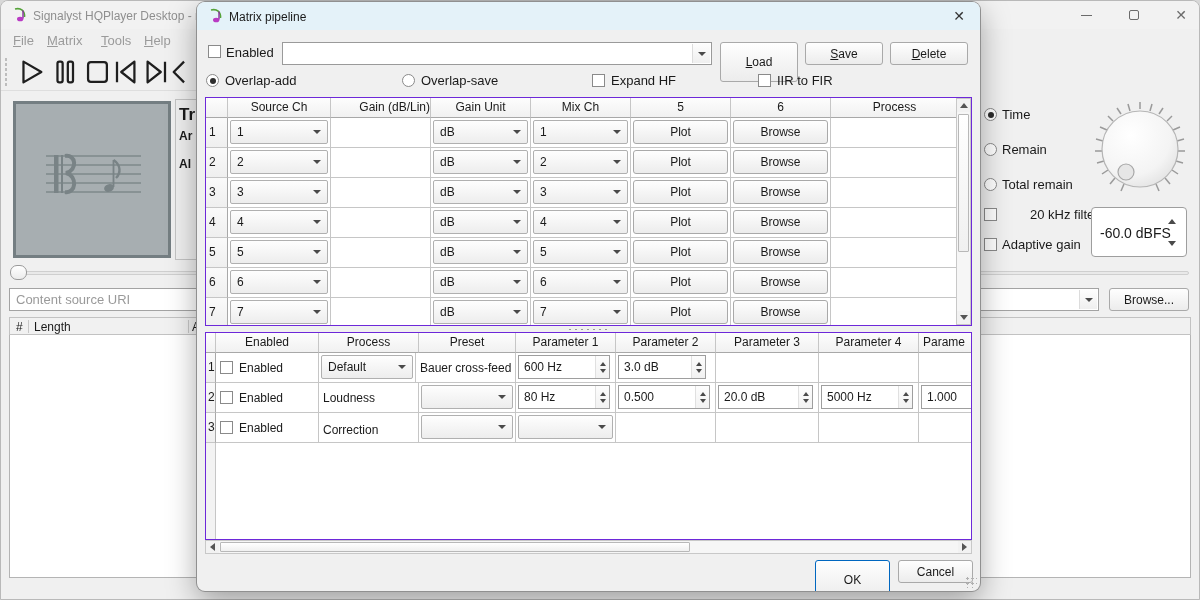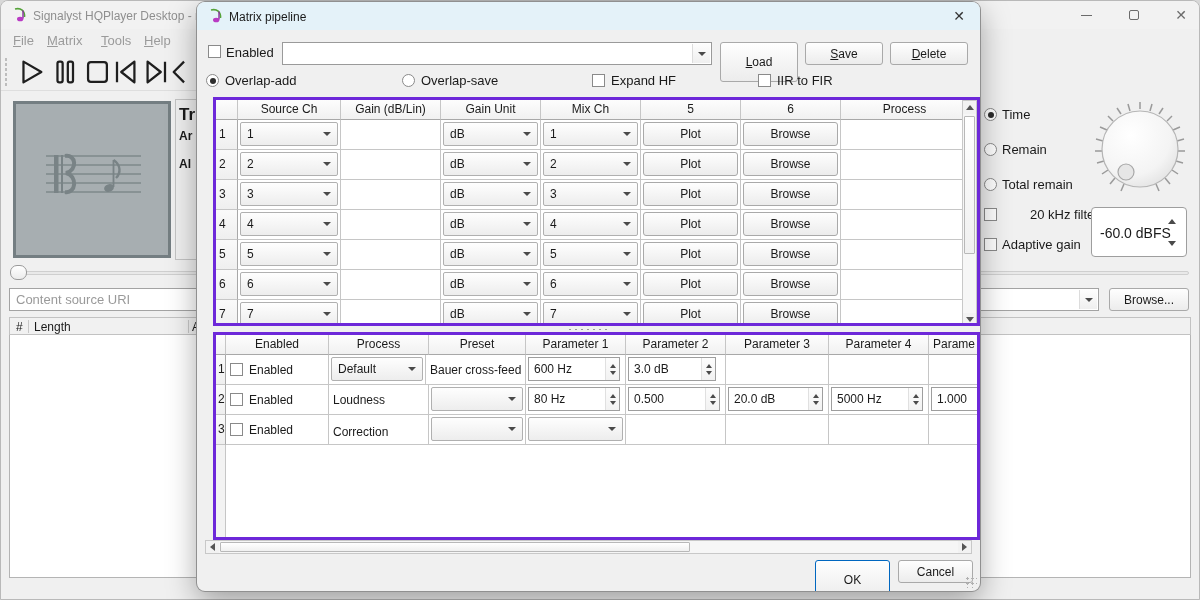--- a/index.html
+++ b/index.html
@@ -79,21 +79,21 @@
     box-shadow:0 0 0 1px #909090, 0 10px 30px rgba(0,0,0,.35); }
   .dlg-titlebar { position:absolute; left:0; top:0; width:100%; height:28px; background:#e4f2f9; }
   .dlg-title { position:absolute; left:32px; top:8px; font-size:12px; color:#1a1a1a; }
   .dlg-close { position:absolute; right:6px; top:4px; width:30px; height:20px;
     display:flex; align-items:center; justify-content:center; font-size:14px; color:#333; }
 
   .combo { background:#fff; border:1px solid #9a9a9a; position:absolute; }
   .combo .val { position:absolute; left:6px; top:3px; font-size:12px; white-space:nowrap; }
 
   
-  .tblwrap { position:absolute; background:#fff; border:3px solid #6d28d9; overflow:hidden;margin-left:8px; }
+  .tblwrap { position:absolute; background:#fff; border:1px solid #6d28d9; overflow:hidden; }
   .trow { display:flex; }
   .hcell { flex:none; height:20px; background:linear-gradient(#fdfdfd,#f1f1f1);
     border-right:1px solid #c6c6c6; border-bottom:1px solid #a8a8a8;
     font-size:12px; text-align:center; line-height:19px; overflow:hidden; white-space:nowrap; }
   .ncell { flex:none; height:30px; background:linear-gradient(#fafafa,#efefef);
     border-right:1px solid #a8a8a8; border-bottom:1px solid #c6c6c6;
     font-size:12px; line-height:29px; padding-left:3px; overflow:hidden; }
   .cell { flex:none; height:30px; background:#fff; border-right:1px solid #c6c6c6; border-bottom:1px solid #c6c6c6;
     position:relative; overflow:hidden; }
   .cellcombo { position:absolute; left:2px; top:2px; right:2px; bottom:3px;
@@ -326,21 +326,21 @@
   <span class="ctl-lbl" style="left:224px; top:71px;">Overlap-save</span>
   <div class="cb" style="left:395px; top:72px;"></div>
   <span class="ctl-lbl" style="left:414px; top:71px;">Expand HF</span>
   <div class="cb" style="left:561px; top:72px;"></div>
   <span class="ctl-lbl" style="left:580px; top:71px;">IIR to FIR</span>
 
   <div class="tblwrap" style="left:8px; top:95px; width:767px; height:229px;">
     <div class="trow">
       <div class="hcell" style="width:22px;"></div>
       <div class="hcell" style="width:103px;">Source Ch</div>
-      <div class="hcell" style="width:100px;">Gain (dB/Lin)</div>
+      <div class="hcell" style="width:100px;text-align:right;">Gain (dB/Lin)</div>
       <div class="hcell" style="width:100px;">Gain Unit</div>
       <div class="hcell" style="width:100px;">Mix Ch</div>
       <div class="hcell" style="width:100px;">5</div>
       <div class="hcell" style="width:100px;">6</div>
       <div class="hcell" style="width:127px; border-right:none;">Process</div>
     </div>
 
     <div class="trow">
       <div class="ncell" style="width:22px;">1</div>
       <div class="cell" style="width:103px;">

